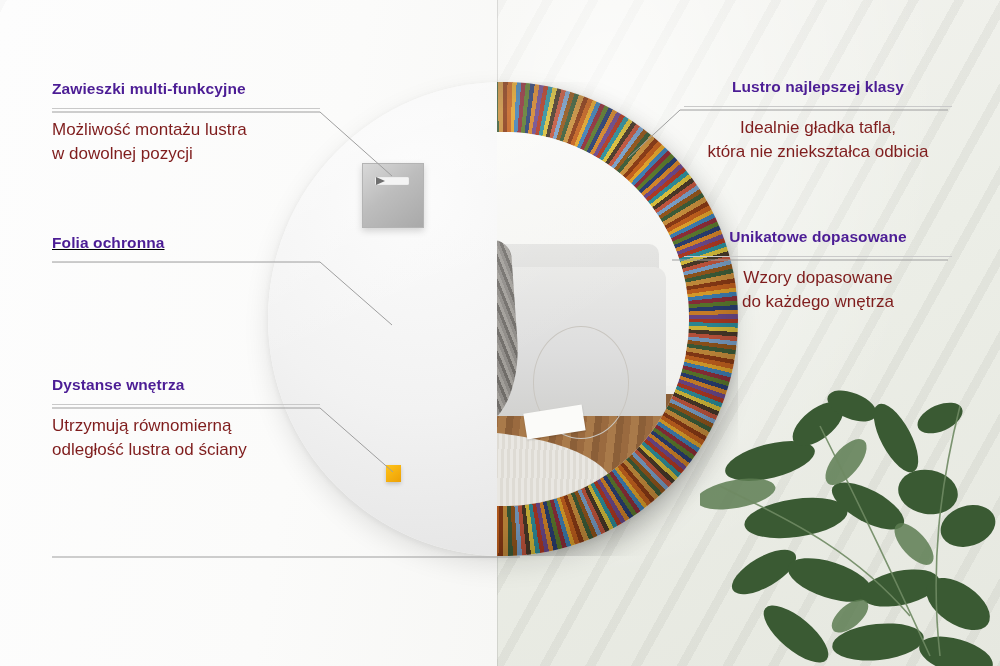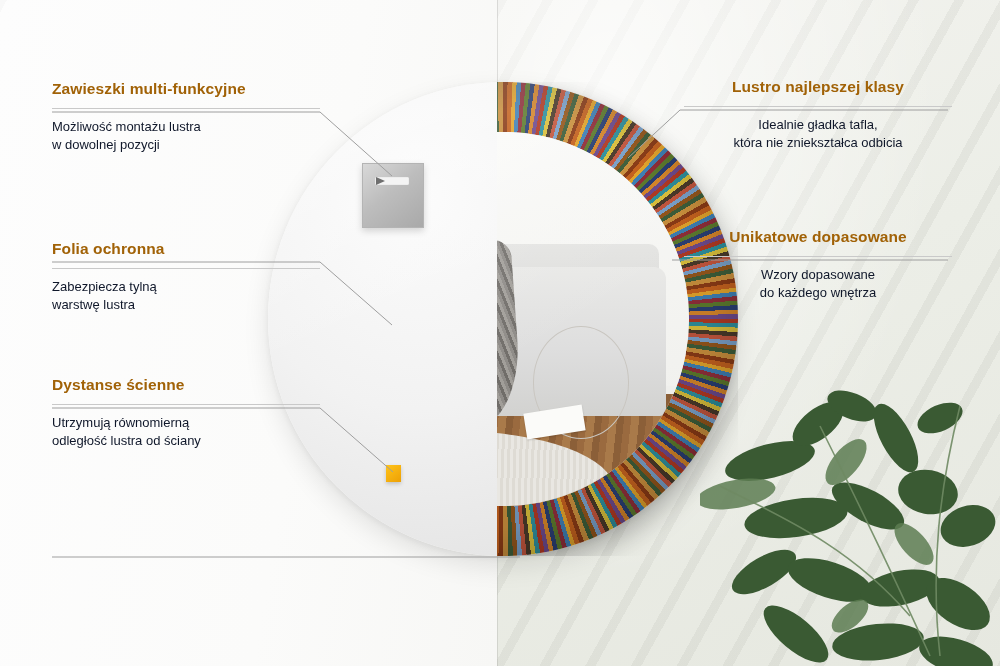--- a/index.html
+++ b/index.html
@@ -131,36 +131,36 @@
     background: linear-gradient(140deg,#ffc31a,#eda005);
     box-shadow: 0 2px 4px rgba(0,0,0,.18);
   }
 
   
   .leaders { position:absolute; left:0; top:0; width:1000px; height:666px; pointer-events:none; }
 
   
   .callout { position: absolute; }
   .callout h3 {
-    font-size: 15.5px; font-weight: 700; color: #a16207;
+    font-size: 15.5px; font-weight: 700; color: #4c1d95;
     letter-spacing: .1px; line-height: 1.2; white-space: nowrap;
   }
   .callout p {
-    font-size: 13px; font-weight: 400; color: #0f172a;
+    font-size: 17px; font-weight: 400; color: #7f1d1d;
     line-height: 1.45; white-space: pre-line;
   }
   .callout .rule { height: 1px; background: #c9c9c9; margin: 9px 0 9px; }
 
   .cl-left { left: 52px; text-align: left; }
   .cl-left .rule { width: 268px; }
   .cl-right { right: 48px; text-align: center; }
   .cl-right .rule { width: 268px; margin-left: auto; }
 
   #c1 { top: 80px; }
-  #c2 { top: 240px; }
+  #c2 { top: 234px; text-decoration: underline; }
   #c3 { top: 376px; }
   #c4 { top: 525px; }
   #c5 { top: 78px; }
   #c6 { top: 228px; }
 
   
   .plant { position:absolute; right:0; bottom:0; width:300px; height:300px; }
 </style>
 </head>
 <body>
@@ -249,26 +249,24 @@
   <div class="callout cl-left" id="c1">
     <h3>Zawieszki multi-funkcyjne</h3>
     <div class="rule"></div>
     <p>Możliwość montażu lustra
 w dowolnej pozycji</p>
   </div>
 
   <div class="callout cl-left" id="c2">
     <h3>Folia ochronna</h3>
     <div class="rule"></div>
-    <p>Zabezpiecza tylną
-warstwę lustra</p>
   </div>
 
   <div class="callout cl-left" id="c3">
-    <h3>Dystanse ścienne</h3>
+    <h3>Dystanse wnętrza</h3>
     <div class="rule"></div>
     <p>Utrzymują równomierną
 odległość lustra od ściany</p>
   </div>
 
 
   <div class="callout cl-right" id="c5">
     <h3>Lustro najlepszej klasy</h3>
     <div class="rule"></div>
     <p>Idealnie gładka tafla,

